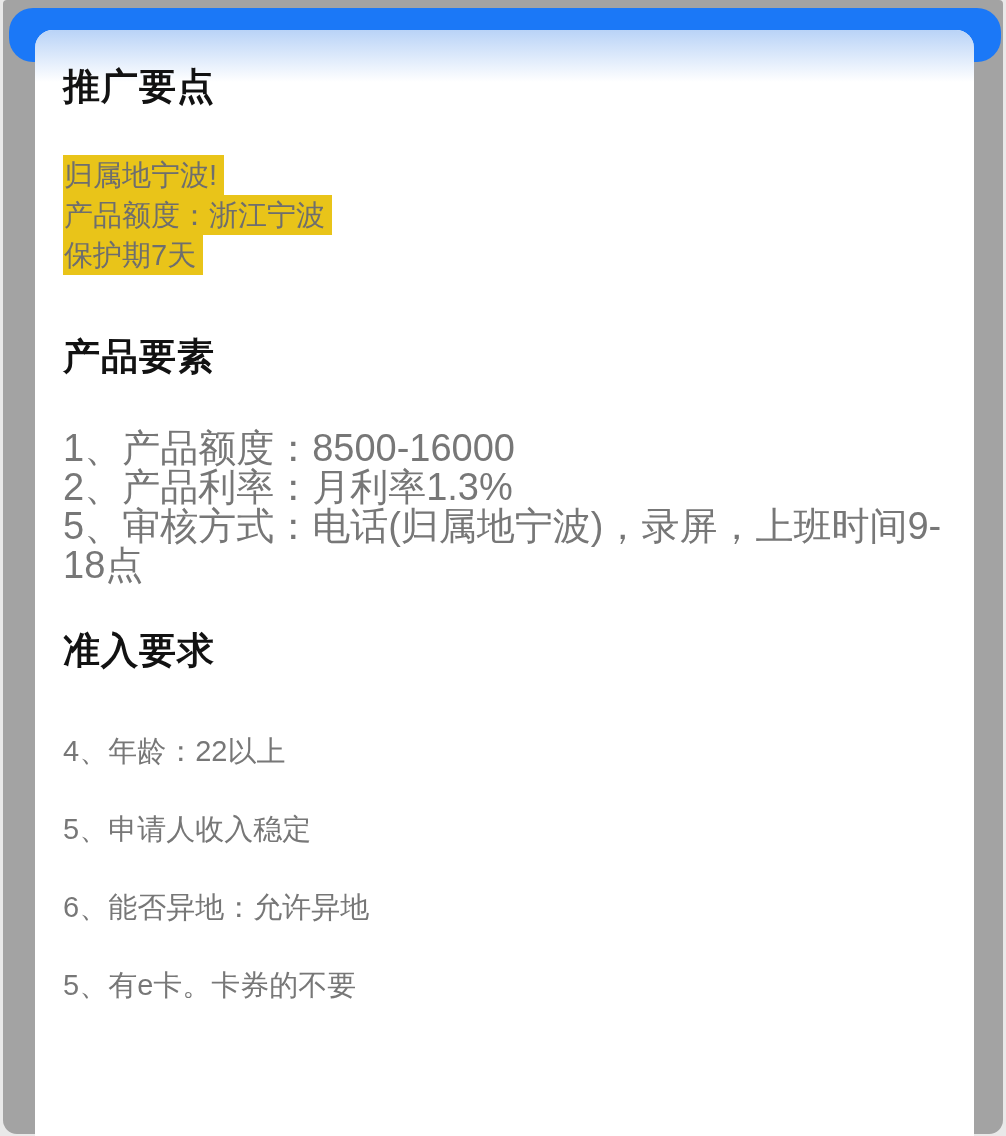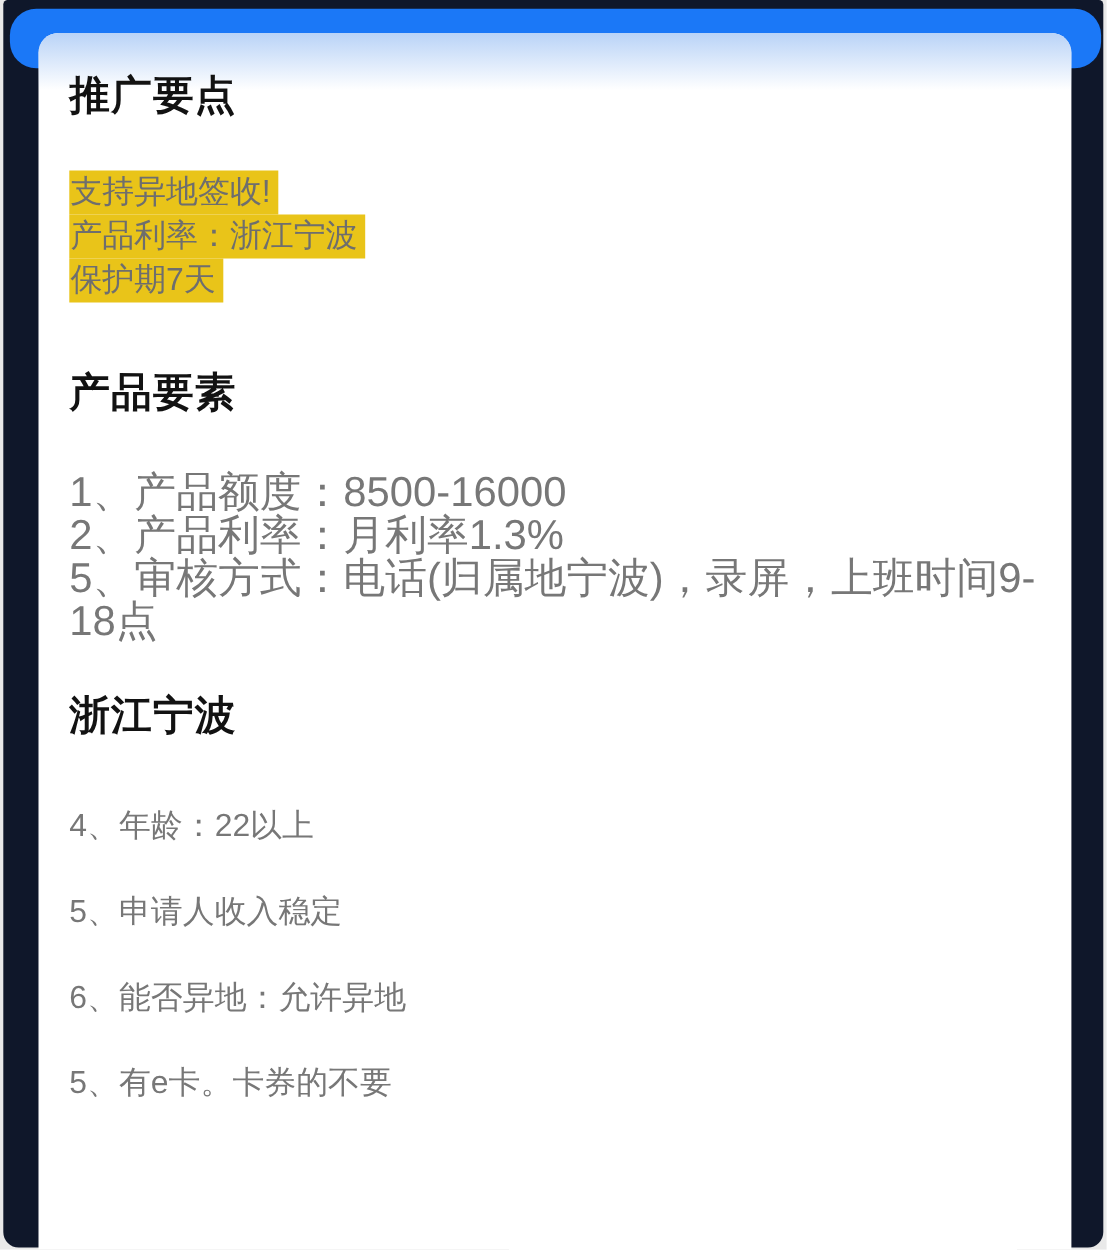--- a/index.html
+++ b/index.html
@@ -14,21 +14,21 @@
     background: #e9e9e9;
     overflow: hidden;
   }
   
   .panel {
     position: absolute;
     left: 3px;
     right: 3px;
     top: 0;
     bottom: 2px;
-    background: #0f172a;
+    background: #a3a3a3;
     border-radius: 4px 4px 14px 14px;
     padding-left: 28px;
   }
   
   .blue-bar {
     position: absolute;
     left: 9px;
     top: 8px;
     width: 992px;
     height: 54px;
@@ -106,34 +106,34 @@
   <div class="blue-bar"></div>
   <div class="panel">
     <div class="blue-bar" style="left:6px; top:8px;"></div>
     <div class="card" style="left:32px;">
       <div class="card-gradient"></div>
       <div class="content">
 
         <h1 class="heading">推广要点</h1>
 
         <div class="hl-block">
-          <div class="hl-line"><mark>支持异地签收!</mark></div>
-          <div class="hl-line"><mark>产品利率：浙江宁波</mark></div>
+          <div class="hl-line"><mark>归属地宁波!</mark></div>
+          <div class="hl-line"><mark>产品额度：浙江宁波</mark></div>
           <div class="hl-line"><mark>保护期7天</mark></div>
         </div>
 
         <h2 class="heading heading-products">产品要素</h2>
 
         <div class="plain-list">
           <div class="list-line">1、产品额度：8500-16000</div>
           <div class="list-line">2、产品利率：月利率1.3%</div>
           <div class="list-line">5、审核方式：电话(归属地宁波)，录屏，上班时间9-18点</div>
         </div>
 
-        <h2 class="heading heading-requirements">浙江宁波</h2>
+        <h2 class="heading heading-requirements">准入要求</h2>
 
         <div class="req-list">
           <p class="req-item first">4、年龄：22以上</p>
           <p class="req-item">5、申请人收入稳定</p>
           <p class="req-item">6、能否异地：允许异地</p>
           <p class="req-item">5、有e卡。卡券的不要</p>
         </div>
 
       </div>
     </div>

